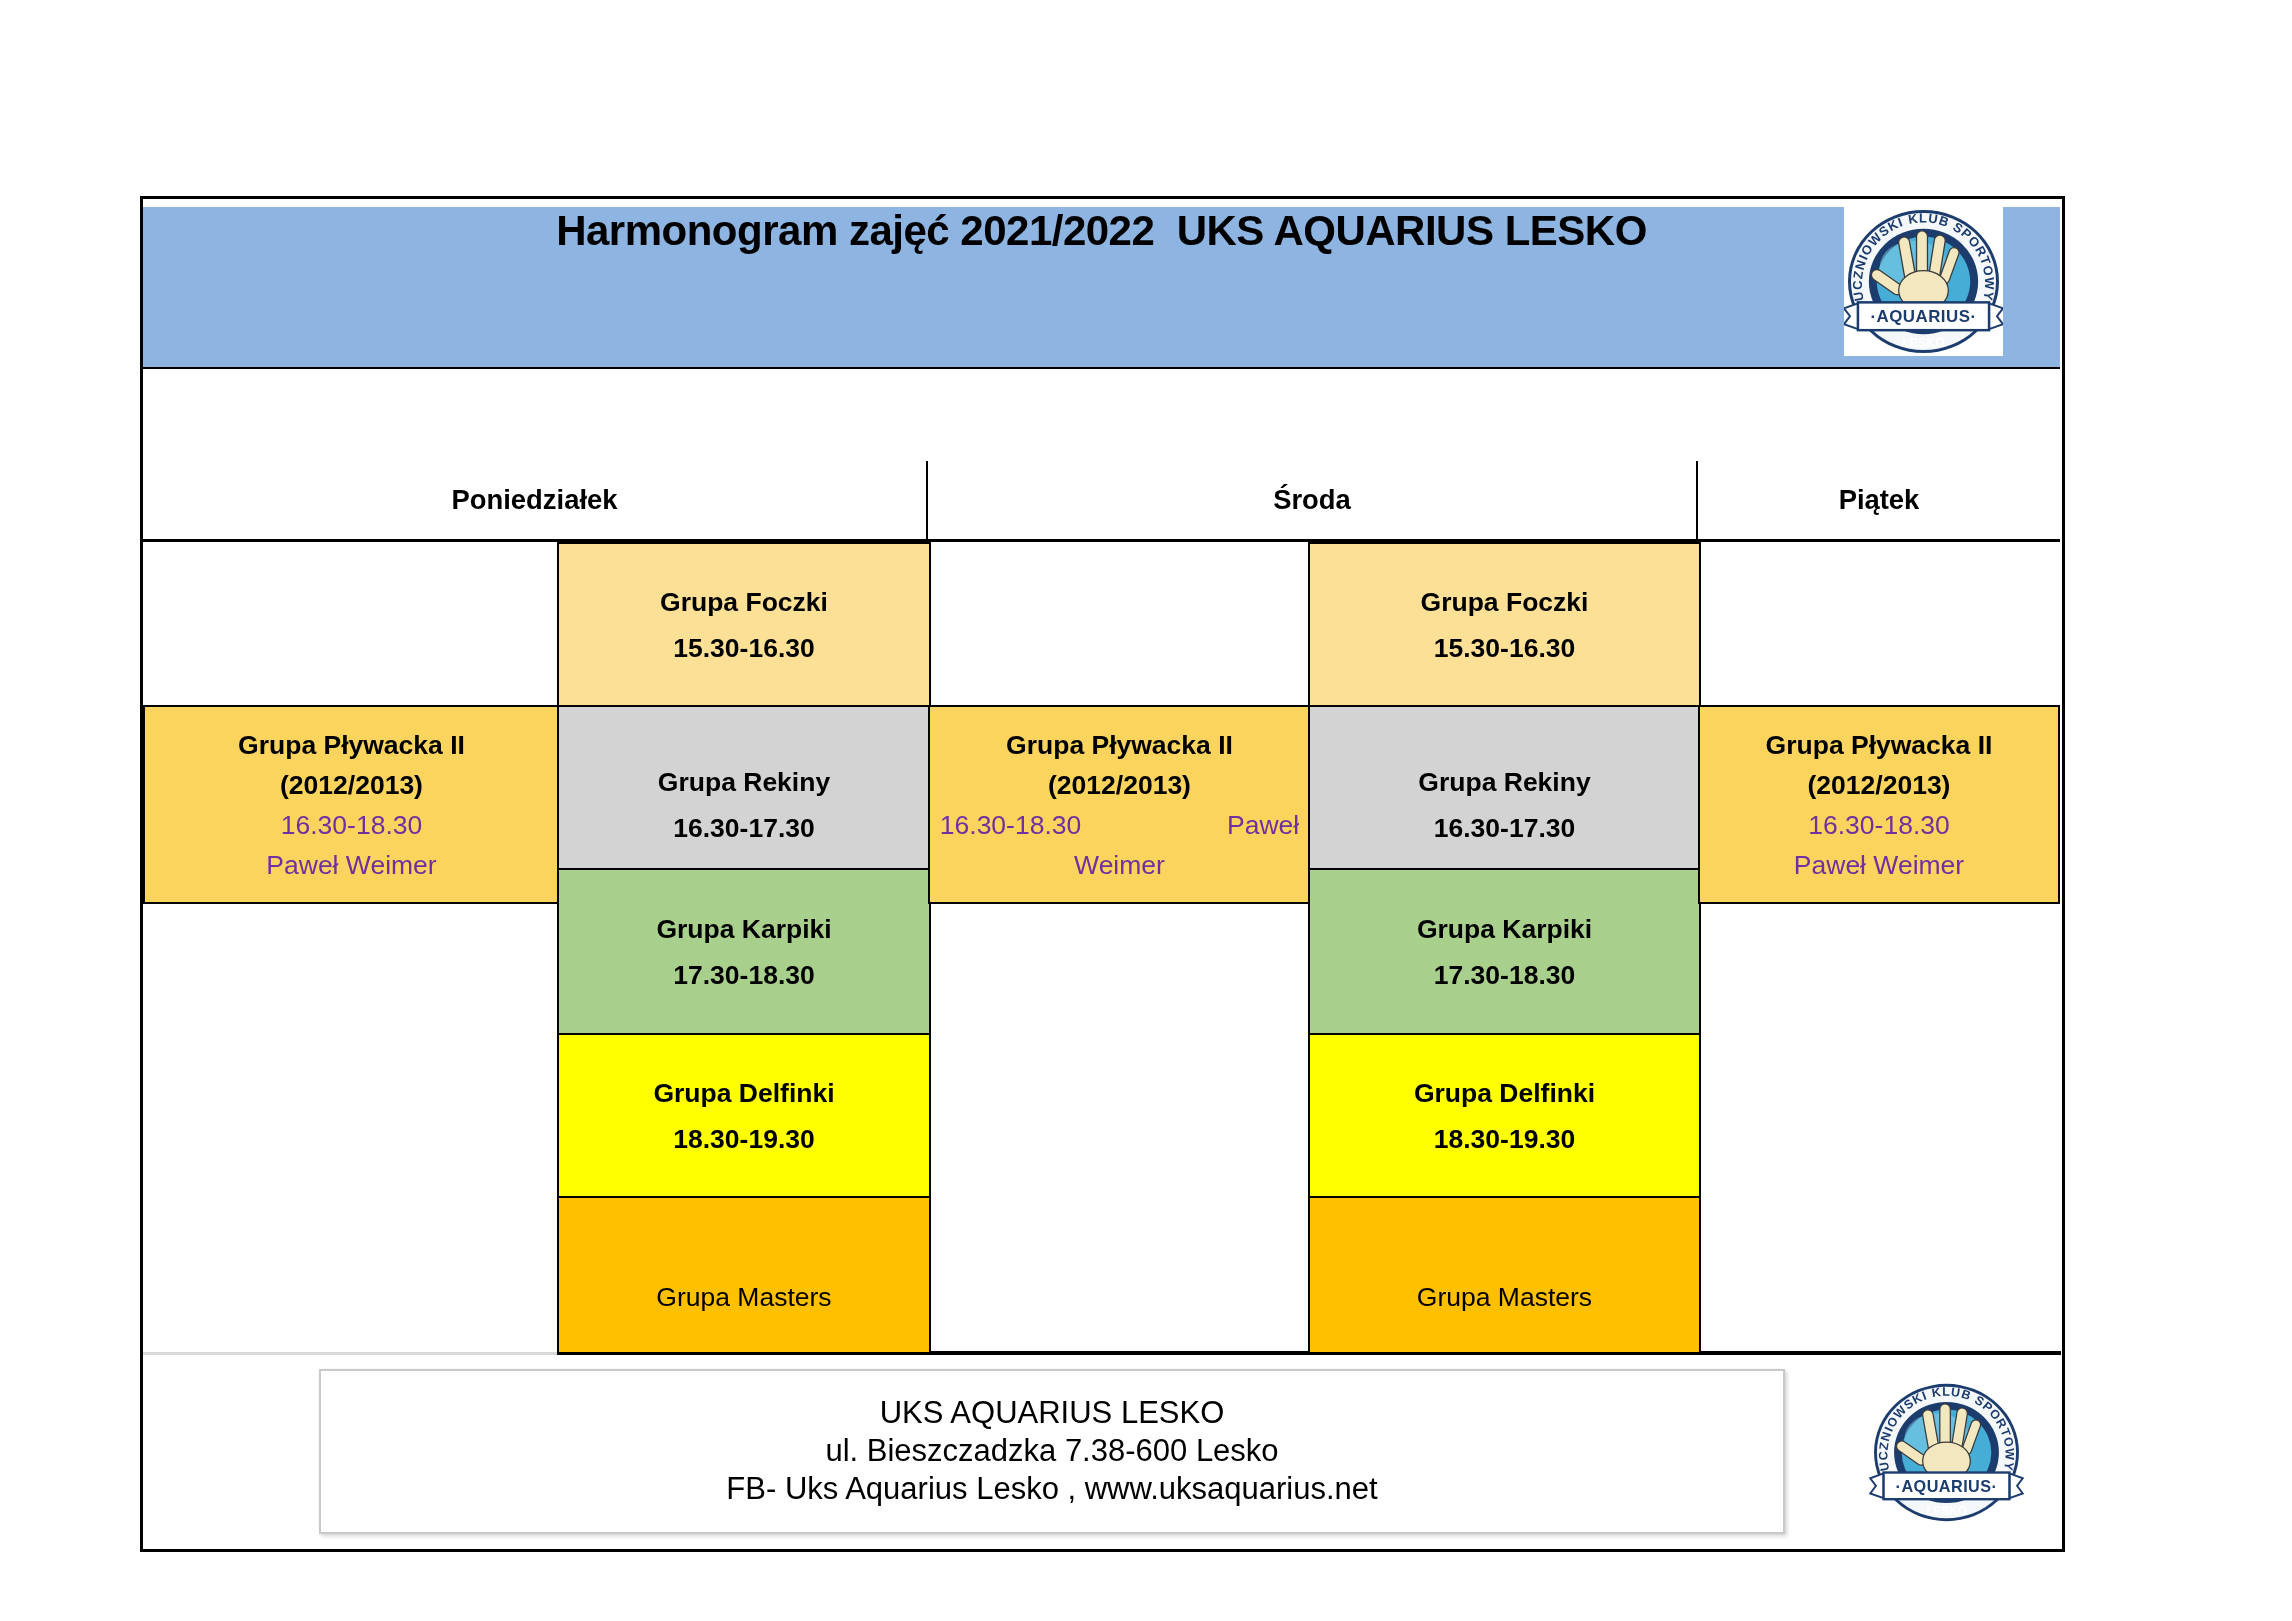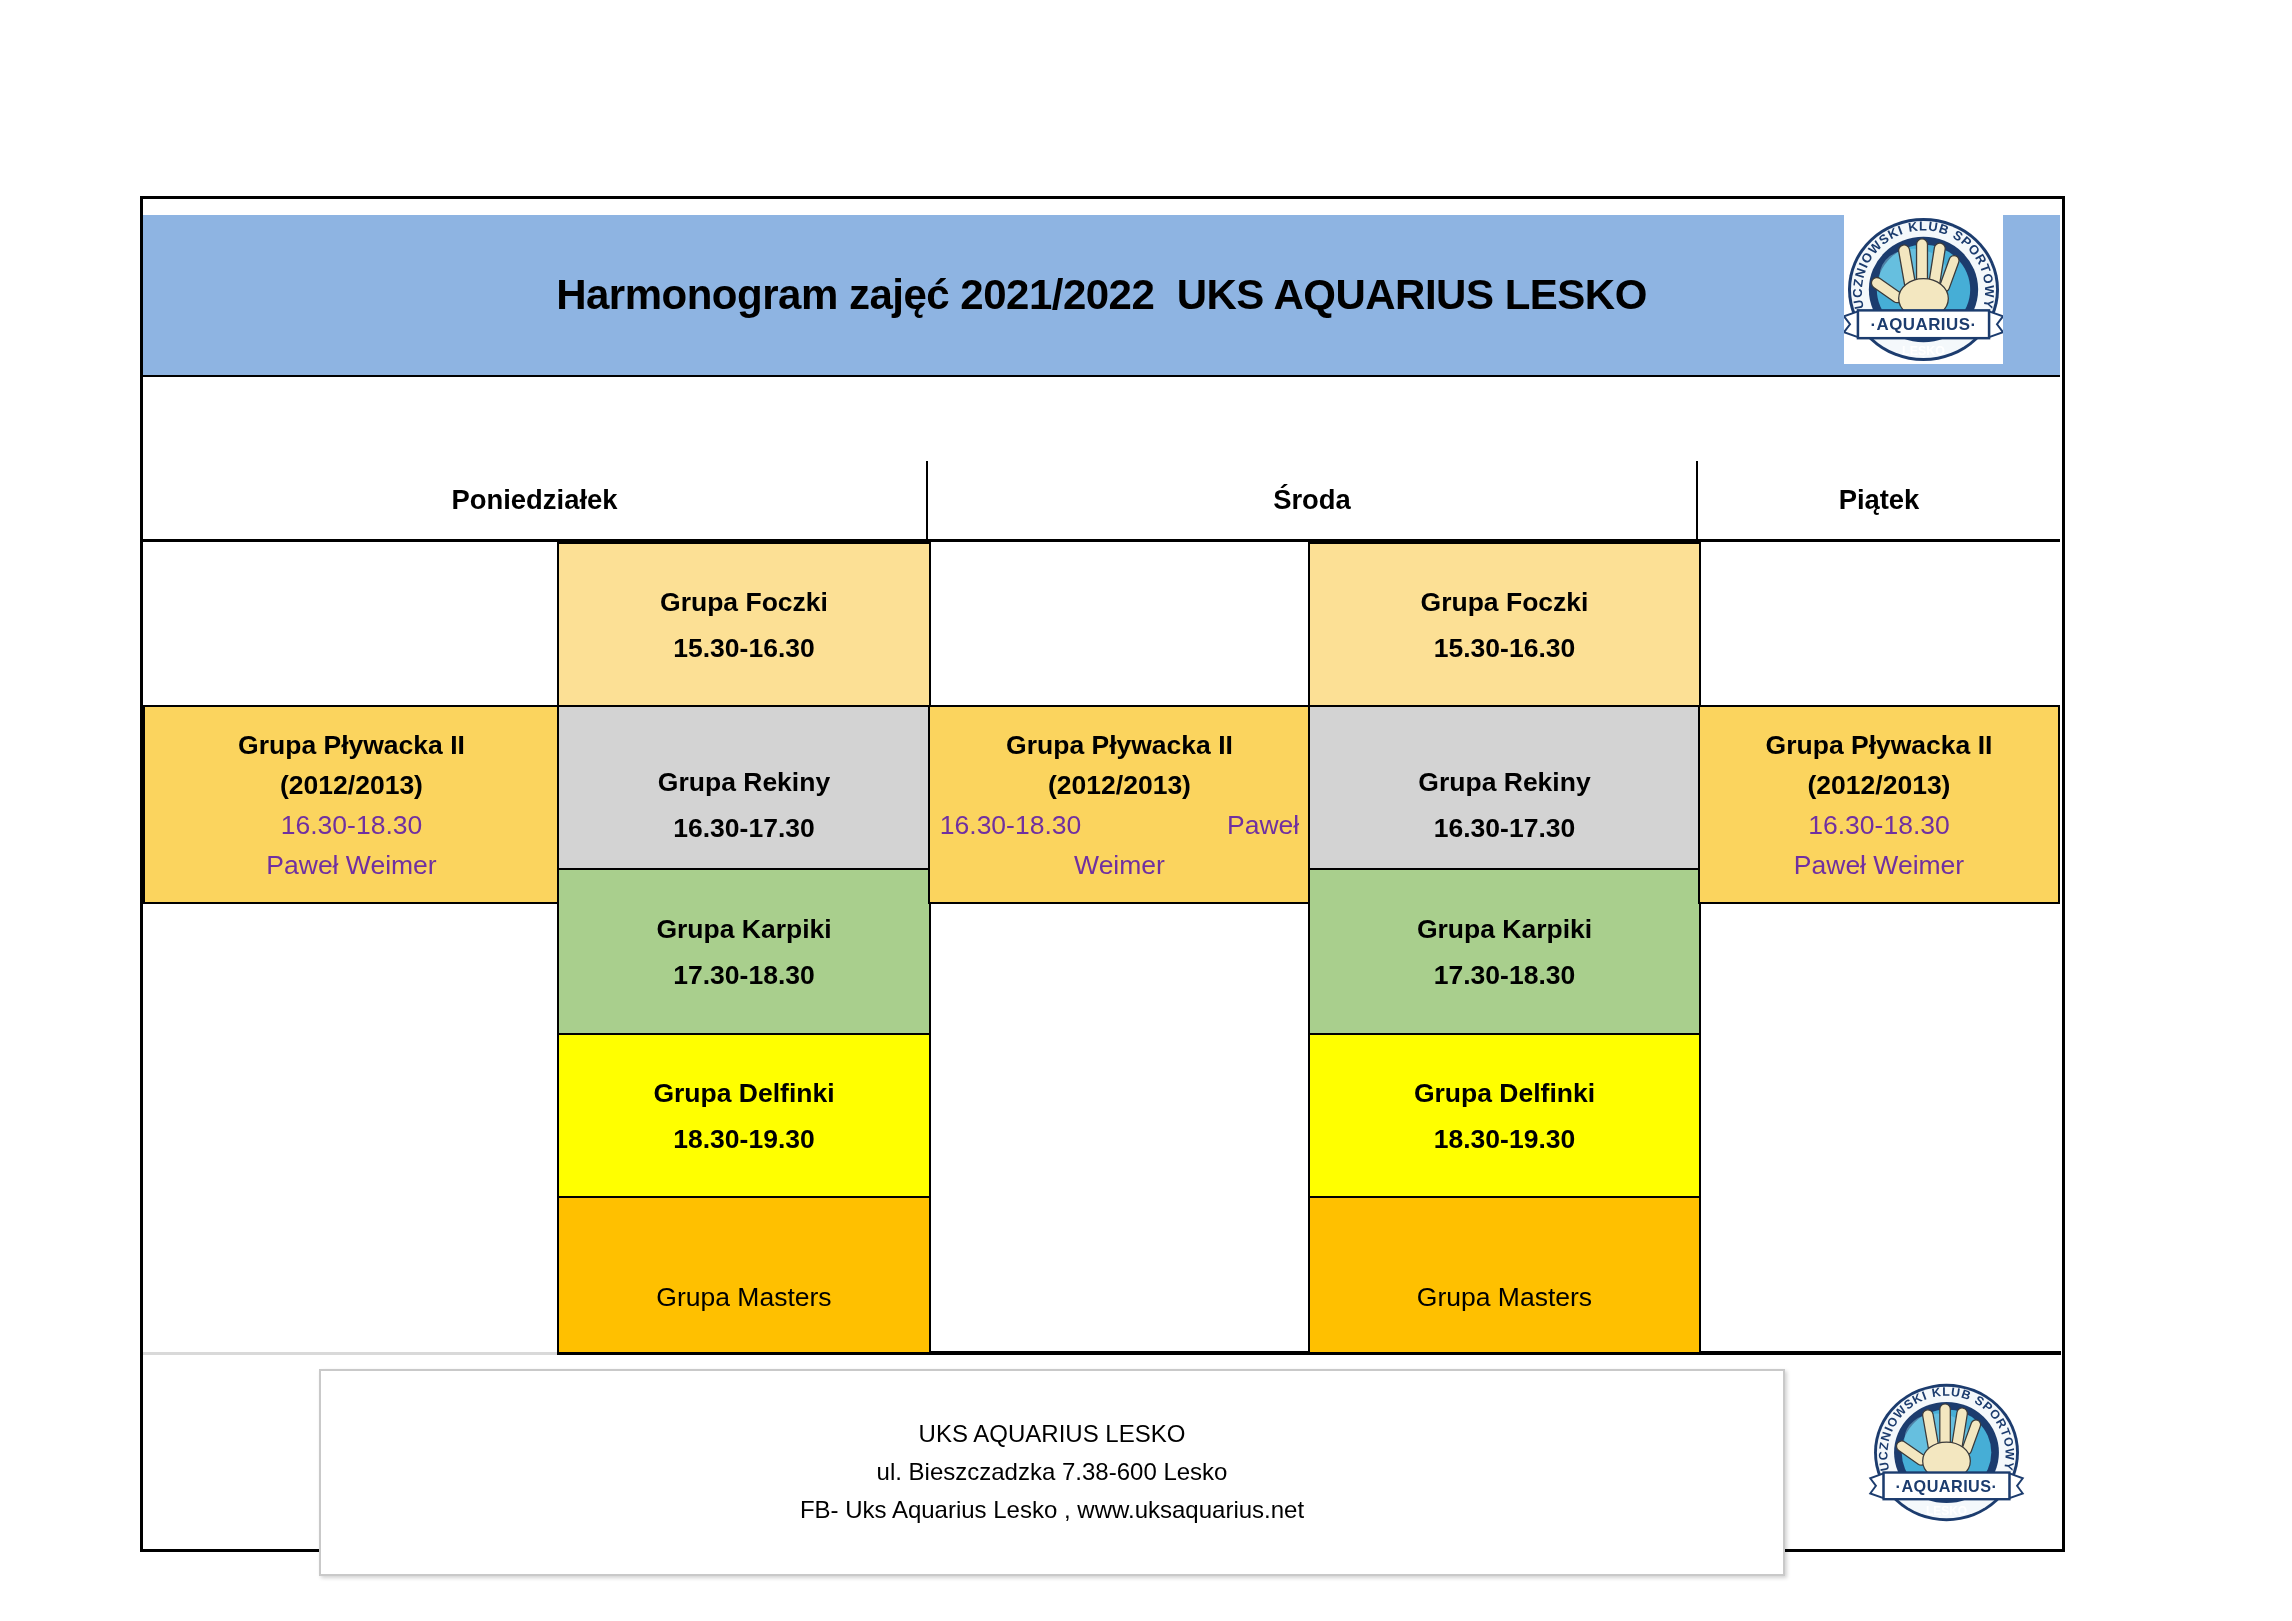--- a/index.html
+++ b/index.html
@@ -1,23 +1,23 @@
 <!DOCTYPE html>
 <html style="--titleBg: #8EB4E2; --subBg: #DCE6F1; --foczki: #FCE095; --plywacka: #FBD45E; --rekiny: #D3D3D3; --karpiki: #A9CF8D; --delfinki: #FFFF00; --masters: #FFC000; --purple: #7030A0; --grayLine: #D9D9D9; --boxBorder: #C9C9C9; --navy: #1C3C6E; --logoBlue: #46AED6;"><head>
 <meta charset="utf-8">
 <style>
   html,body{margin:0;padding:0;background:#fff;}
   .page{position:relative;width:2293px;height:1621px;background:#fff;
         font-family:"Liberation Sans",sans-serif;color:#000;overflow:hidden;}
   .table{position:absolute;left:140px;top:196px;width:1925px;height:1356px;
          border:3.9px solid #000;box-sizing:border-box;background:#fff;}
   
-  .row-title{position:absolute;left:0;top:16px;width:1917px;height:162px;
+  .row-title{position:absolute;left:0;top:8px;width:1917px;height:162px;
              background:var(--titleBg);border-bottom:2.9px solid #000;box-sizing:border-box;
-             display:flex;align-items:center;justify-content:center;}
+             display:flex;justify-content:center;}
   .title-text{font-size:42px;font-weight:bold;white-space:pre;letter-spacing:-0.5px;}
   .logo-box{position:absolute;right:57px;top:0;width:159px;height:149px;background:#fff;
             display:flex;align-items:center;justify-content:center;}
   .row-sub{position:absolute;left:0;top:162px;width:1917px;height:100px;
            background:var(--subBg);border-bottom:2.9px solid #000;box-sizing:border-box;
            display:flex;align-items:center;justify-content:center;}
   .sub-text{font-size:26.5px;font-weight:bold;}
   .row-days{position:absolute;left:0;top:262px;width:1917px;height:81px;
             border-bottom:3.9px solid #000;box-sizing:border-box;background:#fff;}
   .day{position:absolute;top:0;height:100%;display:flex;align-items:center;justify-content:center;
@@ -40,25 +40,25 @@
   .r4{top:834px;height:166px;} .r5{top:997px;height:158px;}
   .bg-foczki{background:var(--foczki);} .bg-plywacka{background:var(--plywacka);}
   .bg-rekiny{background:var(--rekiny);} .bg-karpiki{background:var(--karpiki);}
   .bg-delfinki{background:var(--delfinki);} .bg-masters{background:var(--masters);}
   .plyw{line-height:40px;}
   .purple{color:var(--purple);font-weight:normal;}
   .spread{width:100%;display:flex;justify-content:space-between;padding:0 9.8px;box-sizing:border-box;}
   .regular{font-weight:normal;margin-top:44px;}
   
   .row-footer{position:absolute;left:0;top:1156px;width:1917px;height:192px;background:#fff;}
-  .info-box{position:absolute;left:176px;top:13.7px;width:1466px;height:207px;
+  .info-box{position:absolute;left:176px;top:13.7px;width:1466px;height:165px;
             border:2px solid var(--boxBorder);box-sizing:border-box;background:#fff;
             box-shadow:2px 2px 3.9px rgba(0,0,0,0.18);
             display:flex;flex-direction:column;align-items:center;justify-content:center;
-            font-size:24px;line-height:38px;text-align:center;}
+            font-size:31px;line-height:38px;text-align:center;}
   .logo2{position:absolute;left:1723px;top:25.5px;width:161px;height:143px;}
   .badge{width:100%;height:100%;}
 </style>
 </head>
 <body>
 
 <div class="page">
   <div class="table">
 
     <div class="row-title">

